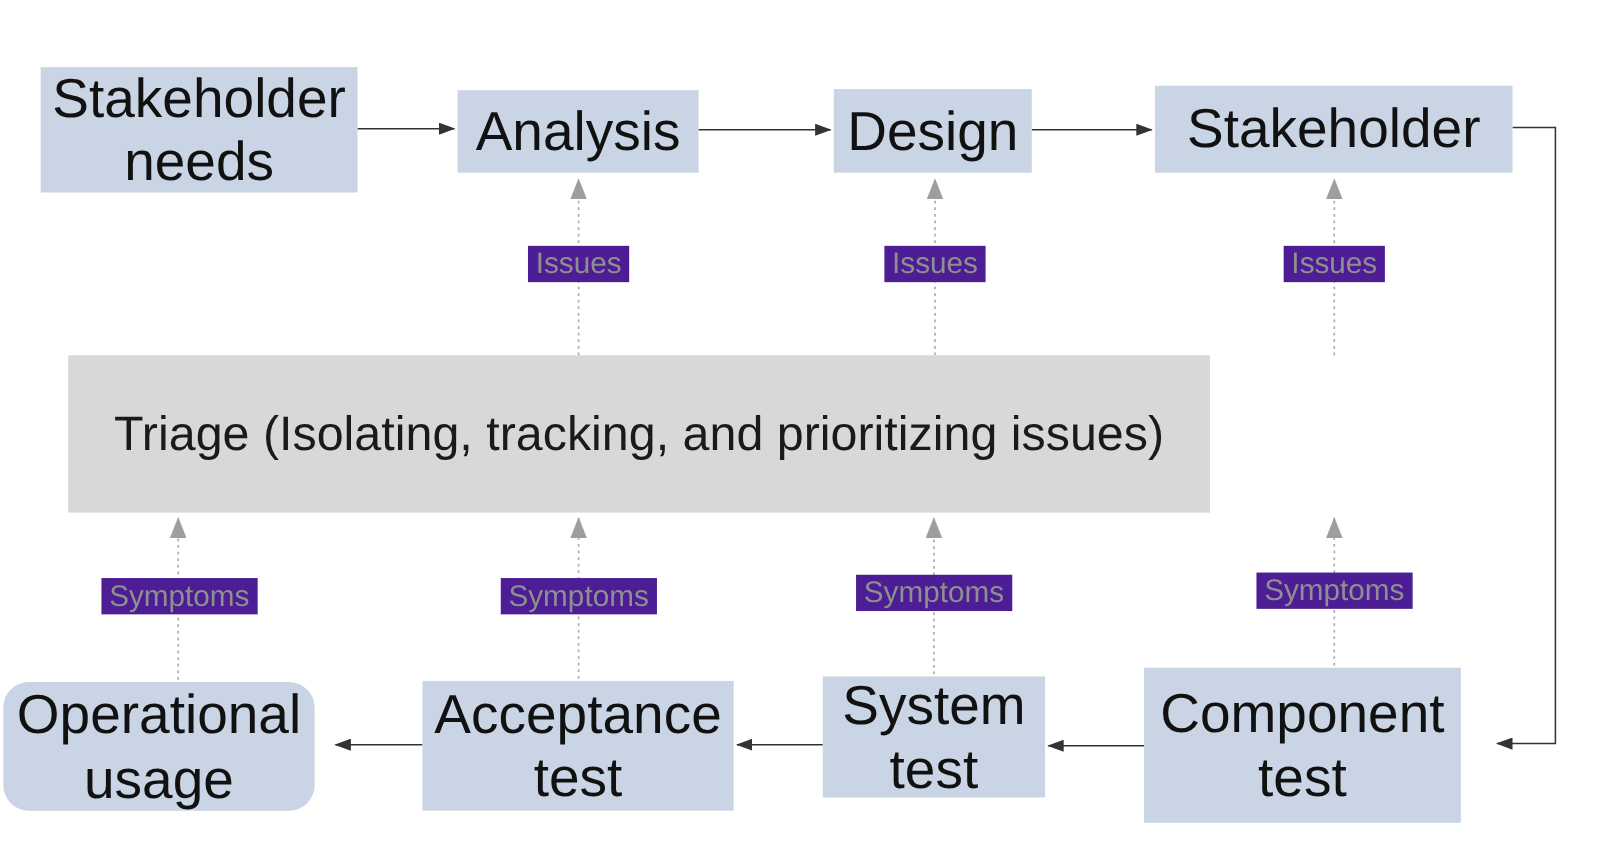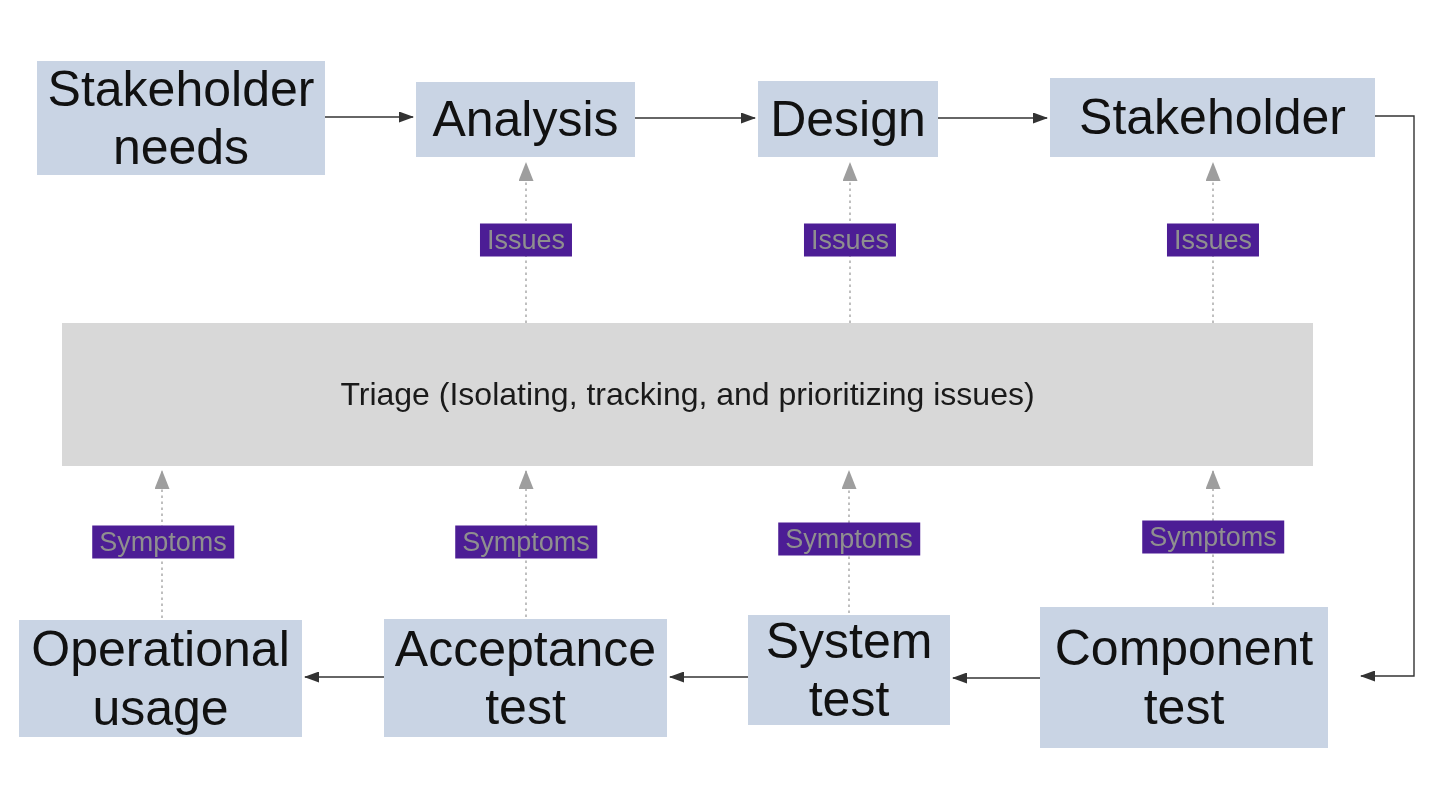--- a/index.html
+++ b/index.html
@@ -28,28 +28,28 @@
     align-items: center;
     justify-content: center;
     text-align: center;
     font-size: 50px;
     line-height: 1.17;
     white-space: pre-line;
   }
   .triage {
     position: absolute;
     left: 62px; top: 323px;
-    width: 1251px; height: 143px;
+    width: 1038px; height: 143px;
     background: var(--triage-fill);
     color: #1a1a1a;
     display: flex;
     align-items: center;
     justify-content: center;
     text-align: center;
-    font-size: 32px;
+    font-size: 44px;
   }
   .flow-label {
     position: absolute;
     transform: translate(-50%, -50%);
     color: var(--flow-label-text);
     background: #4c1d95;
     padding: 1px 7px;
     font-size: 27px;
     white-space: nowrap;
   }
@@ -62,21 +62,21 @@
   .solid-line { stroke: var(--solid-arrow); stroke-width: 1.4; fill: none; }
   .dashed-line { stroke: var(--dashed-arrow); stroke-width: 1.5; stroke-dasharray: 2.5 3.5; fill: none; }
   #head-black path { fill: var(--solid-arrow); }
   #head-gray path { fill: var(--dashed-arrowhead); }
 
   
   .b-stakeholder  { left: 37px;   top: 61px;  width: 288px; height: 114px; }
   .b-analysis     { left: 416px;  top: 82px;  width: 219px; height: 75px; }
   .b-design       { left: 758px;  top: 81px;  width: 180px; height: 76px; }
   .b-construction { left: 1050px; top: 78px;  width: 325px; height: 79px; }
-  .b-operational  { left: 19px;   top: 620px; width: 283px; height: 117px; }
+  .b-operational  { left: 3px;   top: 620px; width: 283px; height: 117px; border-radius: 23px; }
   .b-acceptance   { left: 384px;  top: 619px; width: 283px; height: 118px; }
   .b-system       { left: 748px;  top: 615px; width: 202px; height: 110px; }
   .b-component    { left: 1040px; top: 607px; width: 288px; height: 141px; }
 
   
   .l-issues-1   { left: 526px;  top: 240px; }
   .l-issues-2   { left: 850px;  top: 240px; }
   .l-issues-3   { left: 1213px; top: 240px; }
   .l-symptoms-1 { left: 163px;  top: 542px; }
   .l-symptoms-2 { left: 526px;  top: 542px; }

